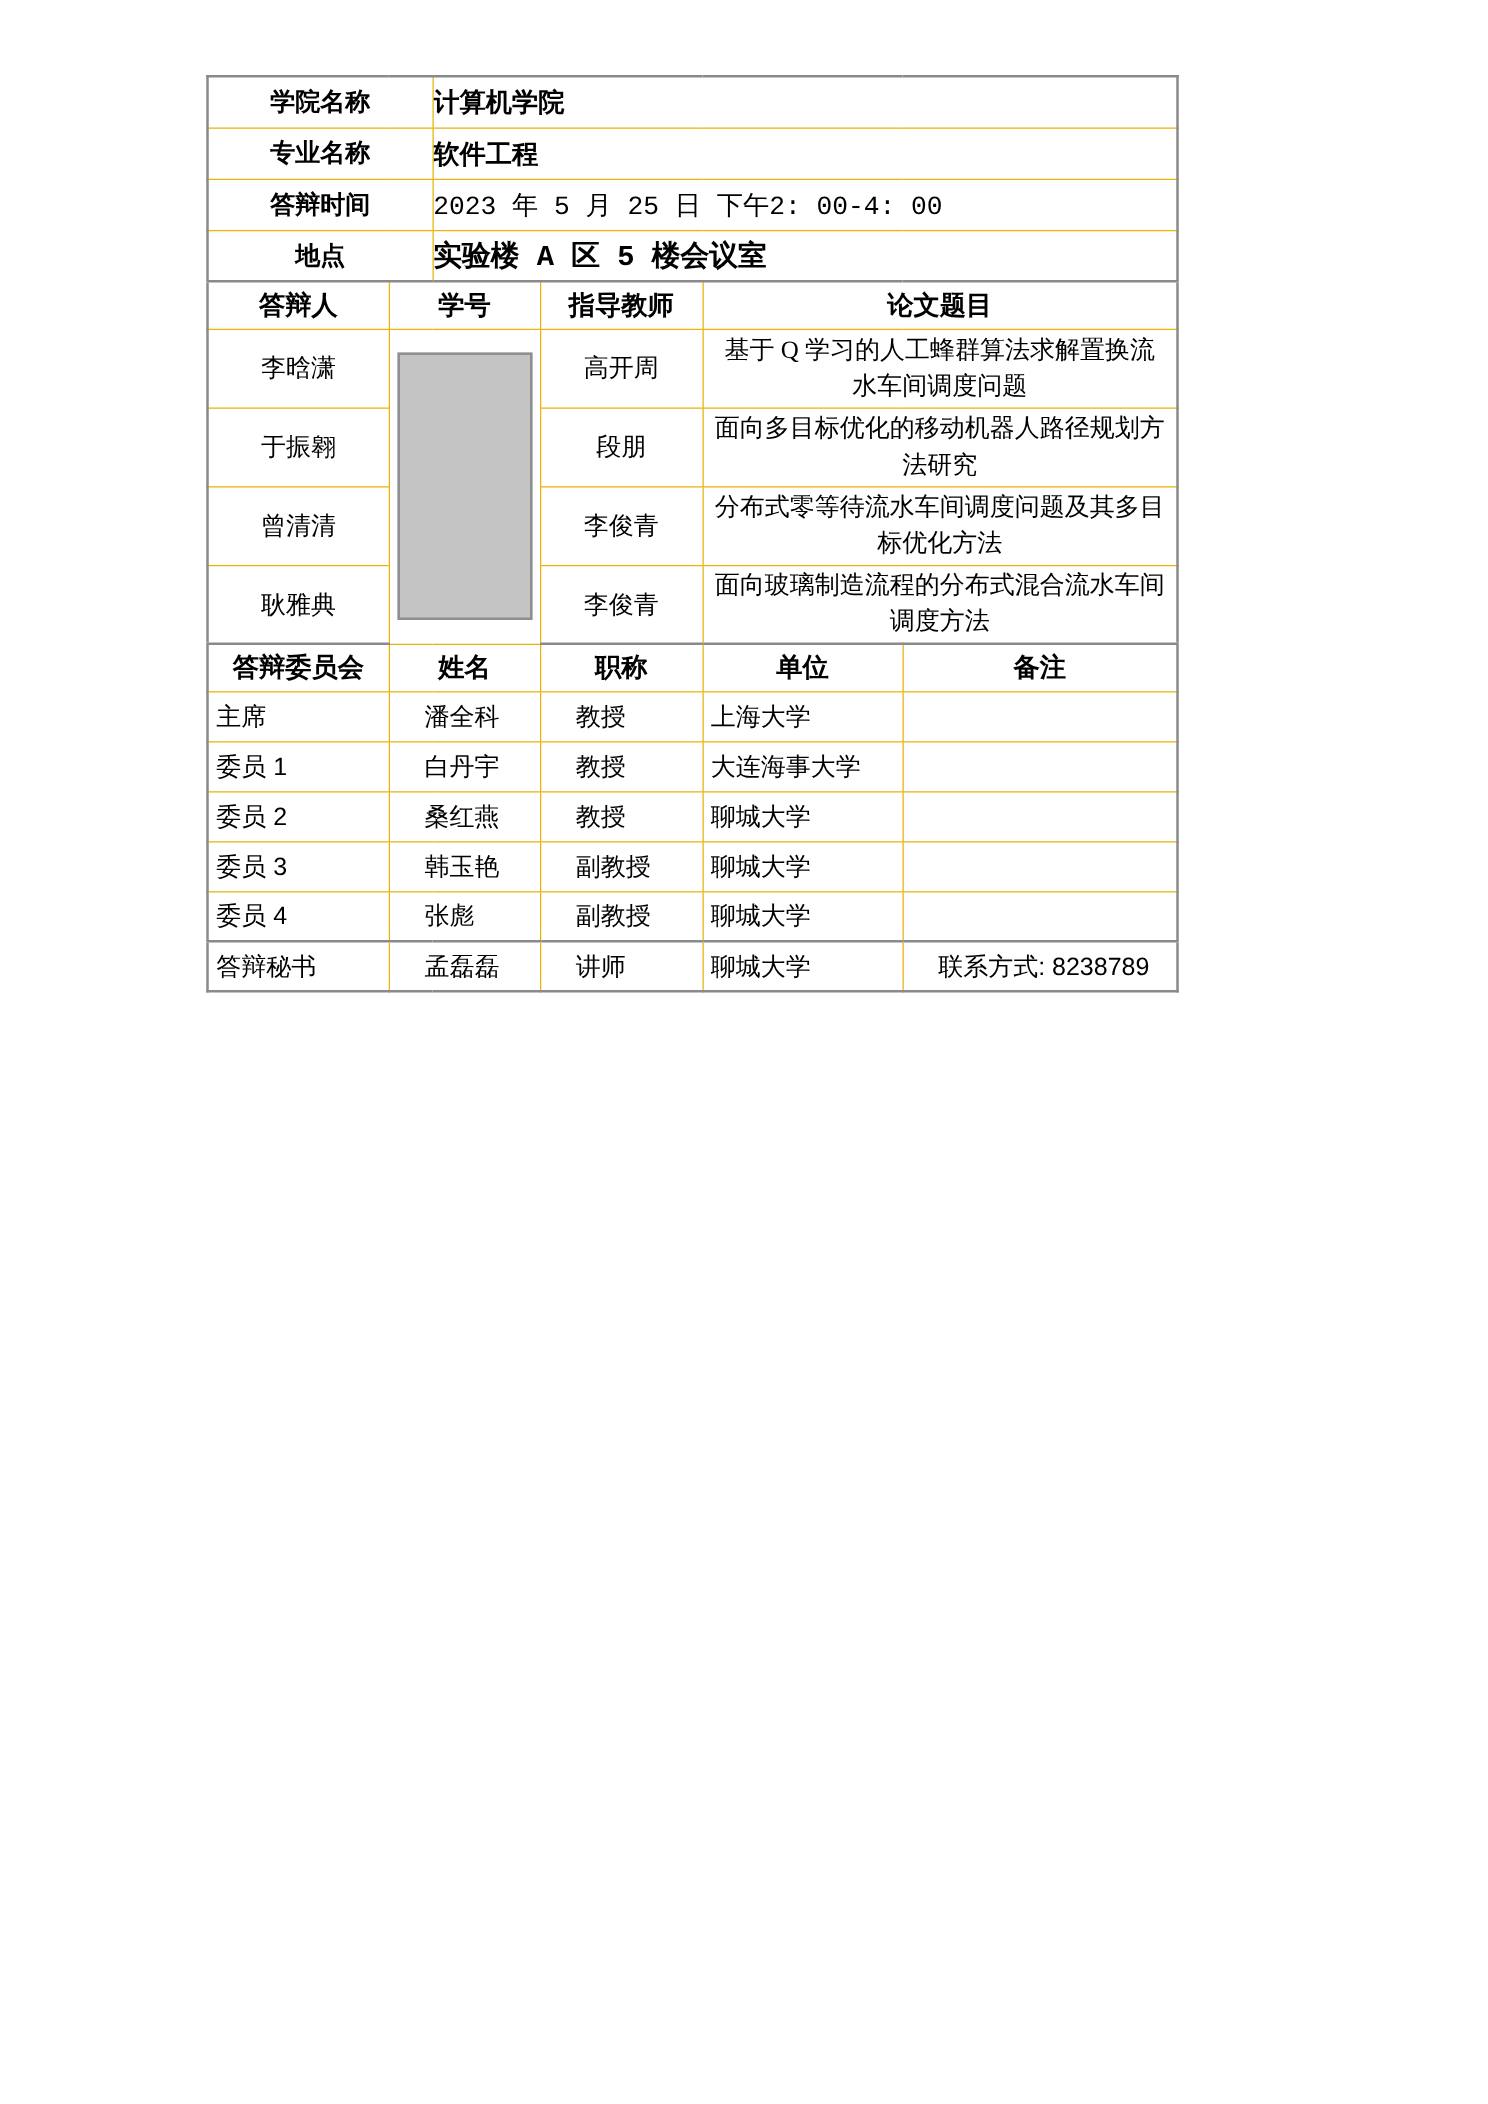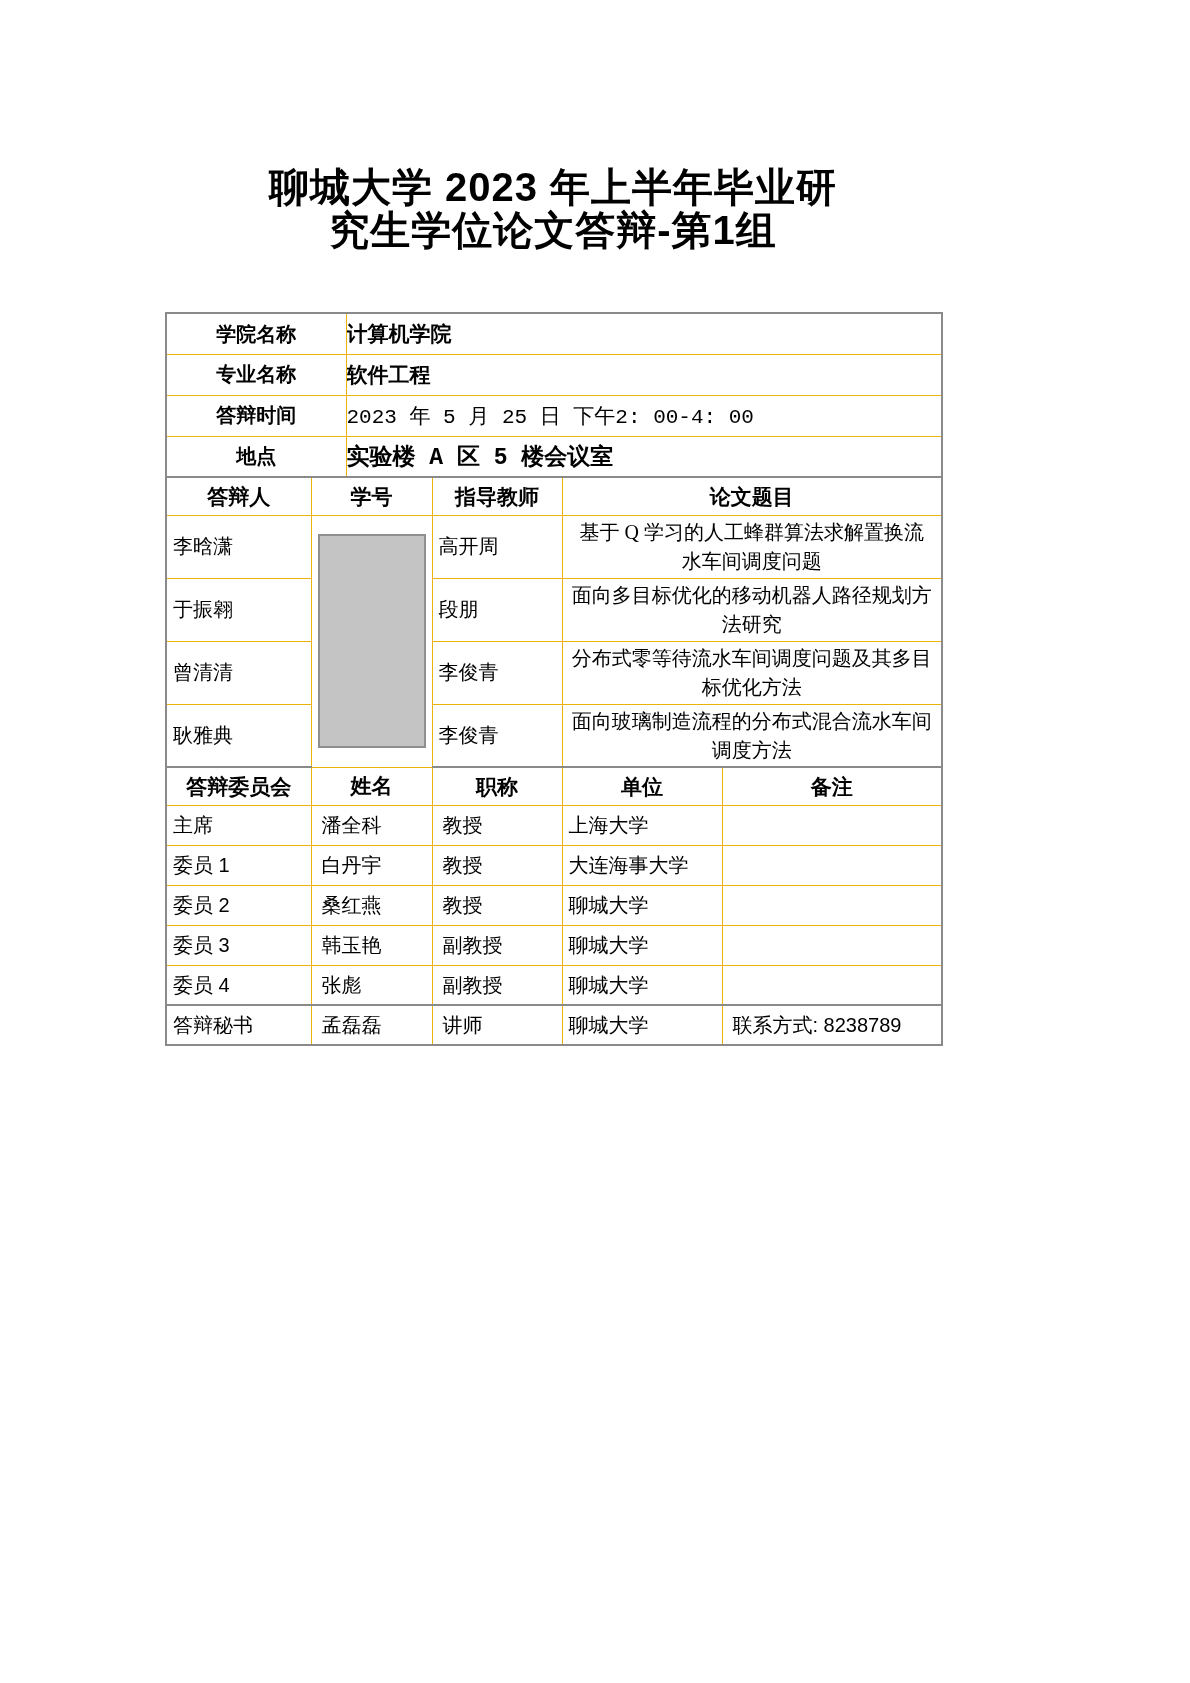--- a/index.html
+++ b/index.html
@@ -24,42 +24,38 @@
   tr.drow{height:63px;}
   tr.cheader{height:38px;}
   tr.crow{height:40px;}
   .lbl{font-weight:700;font-size:20px;text-align:center;}
   .val{font-weight:700;font-size:21px;text-align:left;padding-left:0;font-family:Liberation Mono, monospace;}
   .val-normal{font-weight:400;}
   .val-big{font-size:23px;}
   .hdr{font-weight:700;font-size:21px;text-align:center;}
   .d-name,.d-adv{
     font-family:"Liberation Serif","DejaVu Serif",serif;
-    font-size:20px;
+    font-size:20px;text-align:center;
   }
   .d-thesis{
     font-family:"Liberation Serif","DejaVu Serif",serif;
     font-size:20px;text-align:center;line-height:29px;padding:0 8px;
   }
   .c-role,.c-org{font-size:20px;text-align:left;}
-  .c-name,.c-title,.c-note{font-size:20px;text-align:left;padding-left:10px;}
+  .c-name,.c-title,.c-note{font-size:20px;text-align:left;padding-left:28px;}
   .redact{
     width:104px;height:210px;margin:0 auto;
     background:#c4c4c4;border:2px solid #8f8f8f;
   }
 </style>
 </head>
 <body>
 
 <div class="page">
 
-  <div class="doc-title">
-    <div>聊城大学 2023 年上半年毕业研</div>
-    <div>究生学位论文答辩-第1组</div>
-  </div>
 
   <table class="main-table">
     <colgroup>
       <col style="width:145px">
         <col style="width:35px">
         <col style="width:86px">
       <col style="width:130px">
         <col style="width:160px">
         <col style="width:220px">
     </colgroup>

